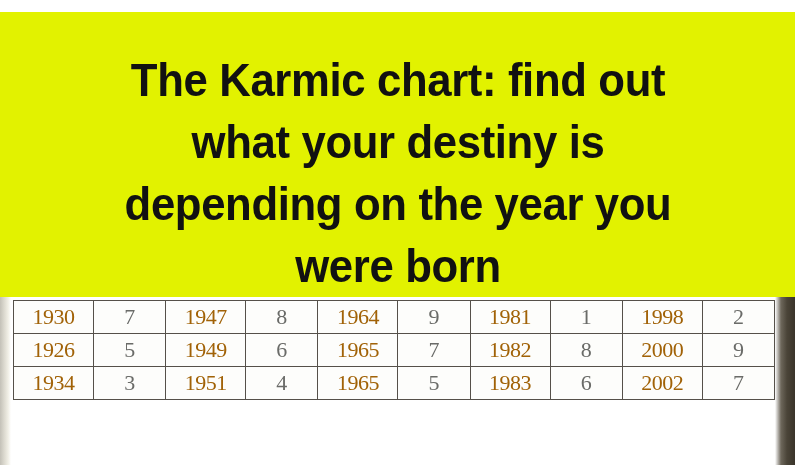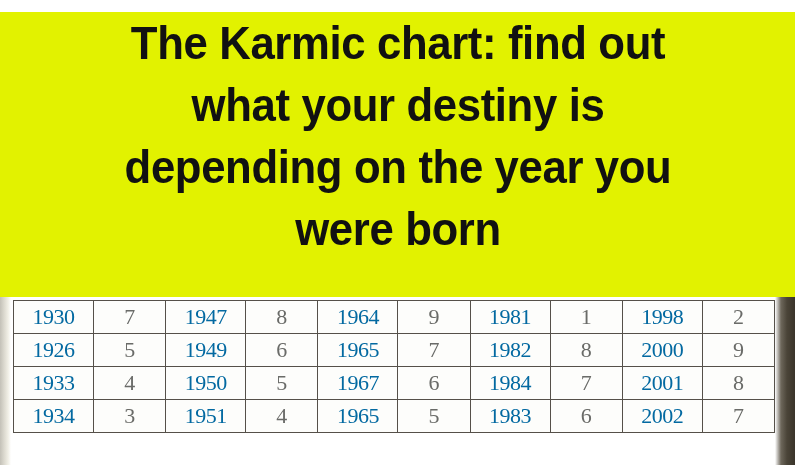--- a/index.html
+++ b/index.html
@@ -29,21 +29,21 @@
   .banner {
     position: absolute;
     left: 0;
     top: 12px;
     width: 795px;
     height: 285px;
     background: #e2f200;
     display: flex;
     flex-direction: column;
     align-items: center;
-    justify-content: flex-start;
+    justify-content: flex-end;
     overflow: hidden;
   }
   .banner-title {
     width: 740px;
     text-align: center;
     color: #111111;
     font-family: "Liberation Sans", sans-serif;
     font-weight: bold;
     font-size: 47px;
     line-height: 62px;
@@ -99,21 +99,21 @@
     border-width: 1.6px 1.4px;
     text-align: center;
     vertical-align: middle;
     font-family: "Liberation Serif", serif;
     font-size: 22px;
     padding: 0;
     background: #fdfdfb;
     white-space: nowrap;
   }
   table.karmic td.yr {
-    color: #0369a1;
+    color: #a16207;
     font-weight: normal;
     letter-spacing: -0.5px;
   }
   table.karmic td.num {
     color: #6a6b68;
     letter-spacing: 0;
   }
   
   col.cyr  { width: 80px; }
   col.cnum { width: 72px; }
@@ -170,32 +170,20 @@
             <td class="yr">1949</td>
             <td class="num">6</td>
             <td class="yr">1965</td>
             <td class="num">7</td>
             <td class="yr">1982</td>
             <td class="num">8</td>
             <td class="yr">2000</td>
             <td class="num">9</td>
           </tr>
           <tr>
-            <td class="yr">1933</td>
-            <td class="num">4</td>
-            <td class="yr">1950</td>
-            <td class="num">5</td>
-            <td class="yr">1967</td>
-            <td class="num">6</td>
-            <td class="yr">1984</td>
-            <td class="num">7</td>
-            <td class="yr">2001</td>
-            <td class="num">8</td>
-          </tr>
-          <tr>
             <td class="yr">1934</td>
             <td class="num">3</td>
             <td class="yr">1951</td>
             <td class="num">4</td>
             <td class="yr">1965</td>
             <td class="num">5</td>
             <td class="yr">1983</td>
             <td class="num">6</td>
             <td class="yr">2002</td>
             <td class="num">7</td>

